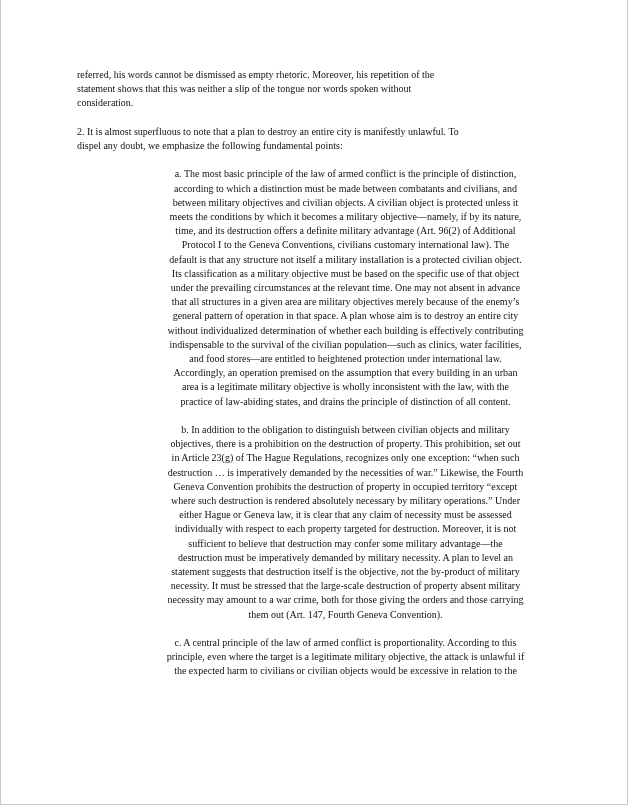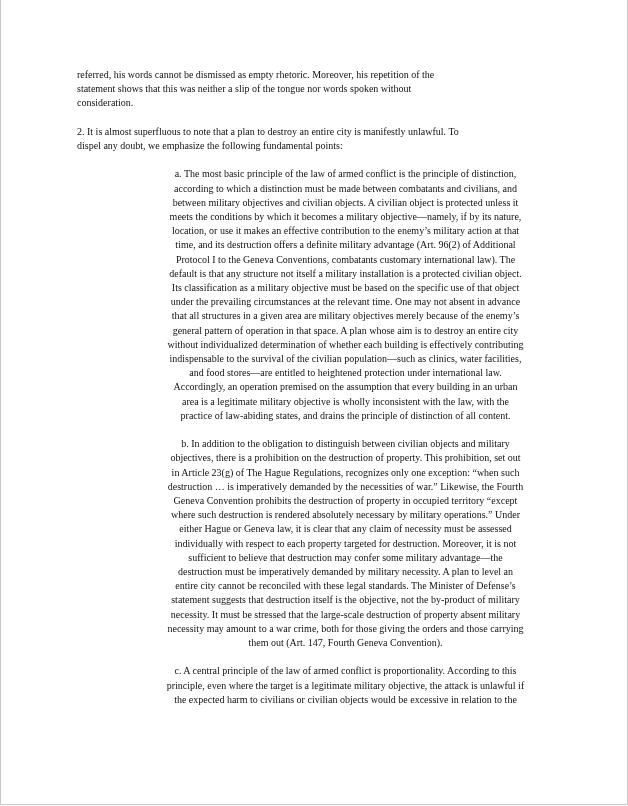--- a/index.html
+++ b/index.html
@@ -36,23 +36,22 @@
     <p class="para">
       <span class="line">2. It is almost superfluous to note that a plan to destroy an entire city is manifestly unlawful. To</span>
       <span class="line">dispel any doubt, we emphasize the following fundamental points:</span>
     </p>
 
     <p class="para indent">
       <span class="line">a. The most basic principle of the law of armed conflict is the principle of distinction,</span>
       <span class="line">according to which a distinction must be made between combatants and civilians, and</span>
       <span class="line">between military objectives and civilian objects. A civilian object is protected unless it</span>
       <span class="line">meets the conditions by which it becomes a military objective—namely, if by its nature,</span>
-      <span class="line">location, or use it makes an effective contribution to the enemy’s military action at that</span>
       <span class="line">time, and its destruction offers a definite military advantage (Art. 96(2) of Additional</span>
-      <span class="line">Protocol I to the Geneva Conventions, combatants customary international law). The</span>
+      <span class="line">Protocol I to the Geneva Conventions, civilians customary international law). The</span>
       <span class="line">default is that any structure not itself a military installation is a protected civilian object.</span>
       <span class="line">Its classification as a military objective must be based on the specific use of that object</span>
       <span class="line">under the prevailing circumstances at the relevant time. One may not absent in advance</span>
       <span class="line">that all structures in a given area are military objectives merely because of the enemy’s</span>
       <span class="line">general pattern of operation in that space. A plan whose aim is to destroy an entire city</span>
       <span class="line">without individualized determination of whether each building is effectively contributing</span>
       <span class="line">indispensable to the survival of the civilian population—such as clinics, water facilities,</span>
       <span class="line">and food stores—are entitled to heightened protection under international law.</span>
       <span class="line">Accordingly, an operation premised on the assumption that every building in an urban</span>
       <span class="line">area is a legitimate military objective is wholly inconsistent with the law, with the</span>
@@ -63,21 +62,20 @@
       <span class="line">b. In addition to the obligation to distinguish between civilian objects and military</span>
       <span class="line">objectives, there is a prohibition on the destruction of property. This prohibition, set out</span>
       <span class="line">in Article 23(g) of The Hague Regulations, recognizes only one exception: “when such</span>
       <span class="line">destruction … is imperatively demanded by the necessities of war.” Likewise, the Fourth</span>
       <span class="line">Geneva Convention prohibits the destruction of property in occupied territory “except</span>
       <span class="line">where such destruction is rendered absolutely necessary by military operations.” Under</span>
       <span class="line">either Hague or Geneva law, it is clear that any claim of necessity must be assessed</span>
       <span class="line">individually with respect to each property targeted for destruction. Moreover, it is not</span>
       <span class="line">sufficient to believe that destruction may confer some military advantage—the</span>
       <span class="line">destruction must be imperatively demanded by military necessity. A plan to level an</span>
-      <span class="line">entire city cannot be reconciled with these legal standards. The Minister of Defense’s</span>
       <span class="line">statement suggests that destruction itself is the objective, not the by-product of military</span>
       <span class="line">necessity. It must be stressed that the large-scale destruction of property absent military</span>
       <span class="line">necessity may amount to a war crime, both for those giving the orders and those carrying</span>
       <span class="line">them out (Art. 147, Fourth Geneva Convention).</span>
     </p>
 
     <p class="para indent">
       <span class="line">c. A central principle of the law of armed conflict is proportionality. According to this</span>
       <span class="line">principle, even where the target is a legitimate military objective, the attack is unlawful if</span>
       <span class="line">the expected harm to civilians or civilian objects would be excessive in relation to the</span>

